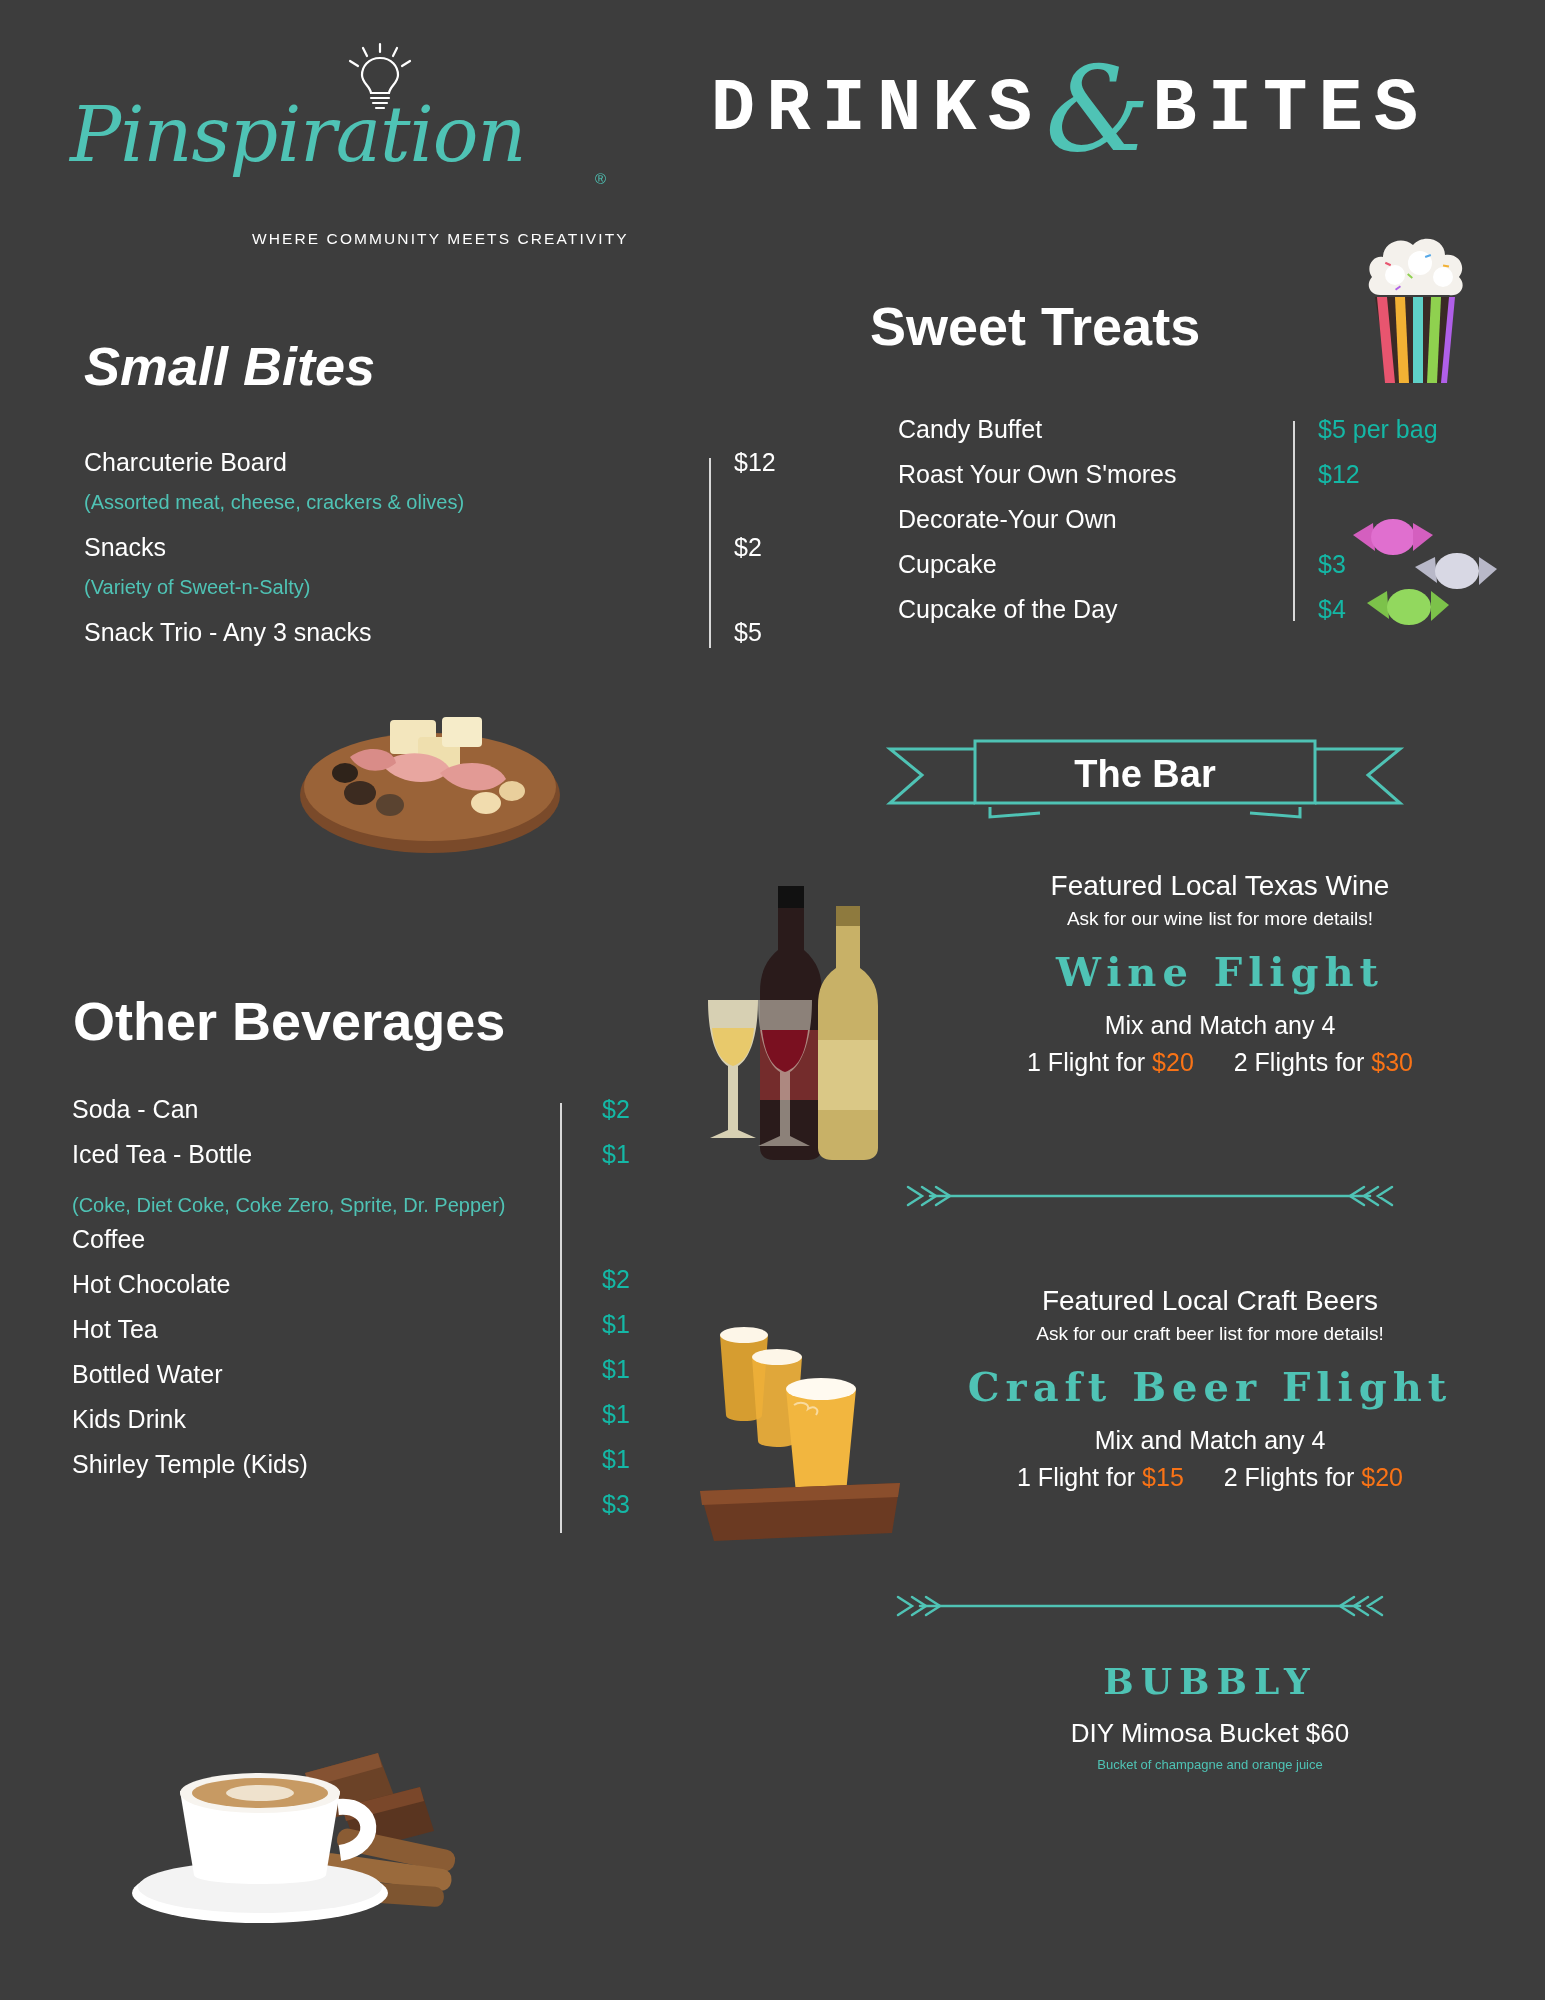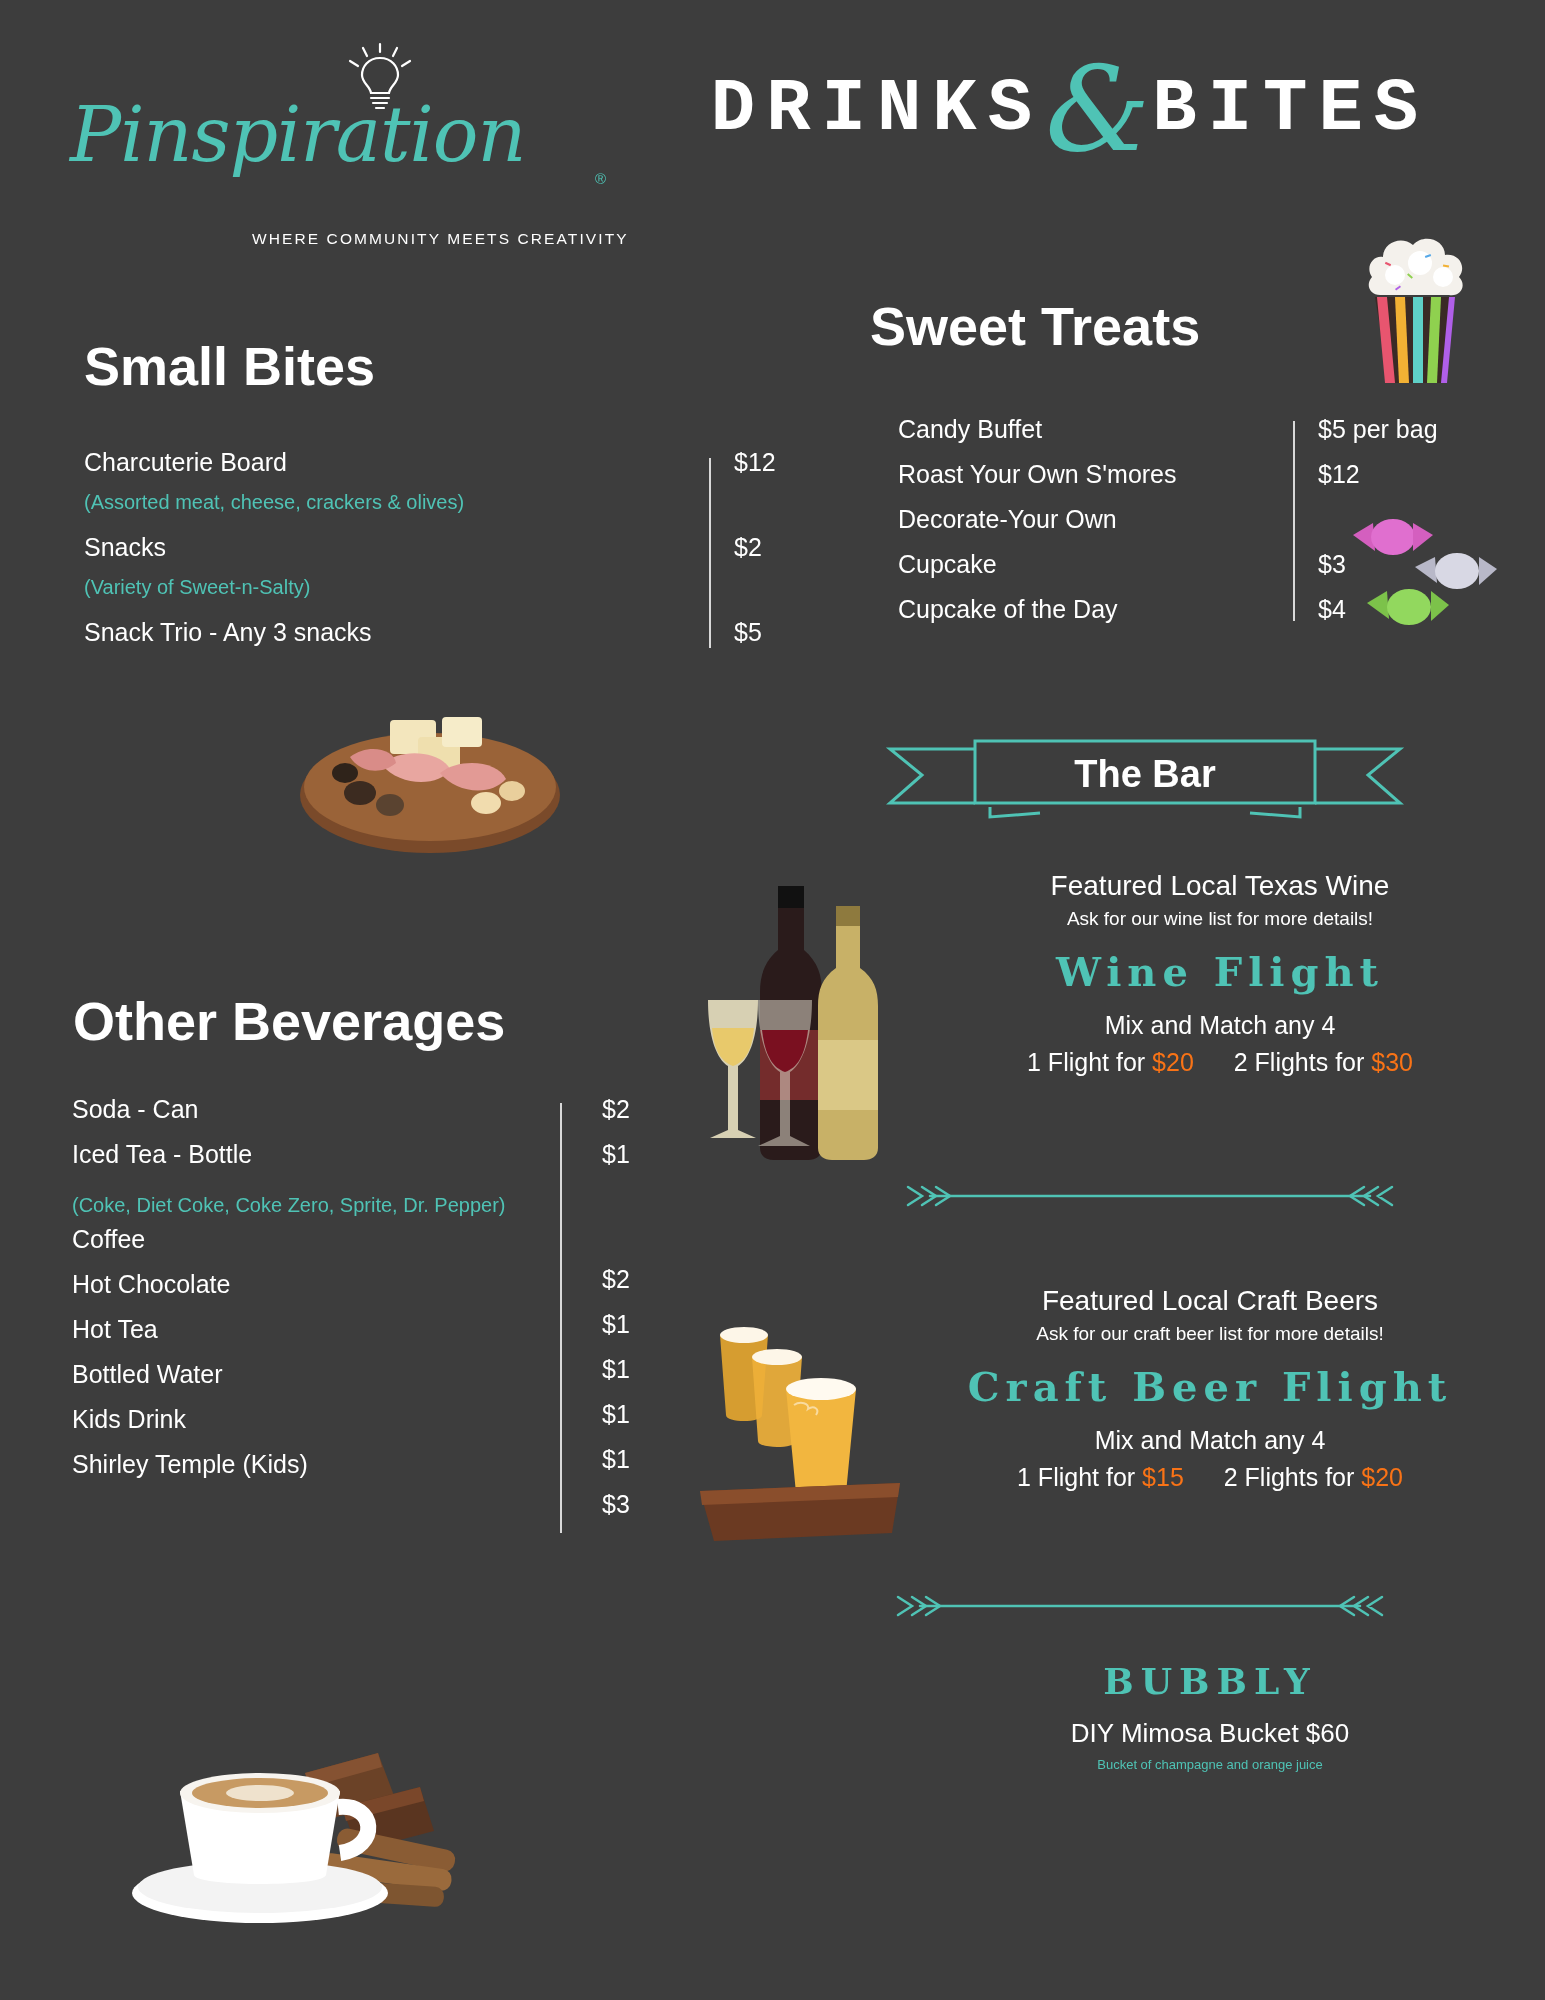--- a/index.html
+++ b/index.html
@@ -98,29 +98,29 @@
   }
 
   
   .sec-title {
     position: absolute;
     font-size: 54px;
     font-weight: bold;
     color: #ffffff;
     white-space: nowrap;
   }
-  #small-bites-title { left: 84px; top: 335px; }
+  #small-bites-title { left: 84px; top: 335px; font-style: italic; }
   #sweet-treats-title { left: 870px; top: 295px; }
   #other-bev-title { left: 73px; top: 990px; }
 
   
   .menu-list { position: absolute; }
   .m-name { font-size: 25px; color: #ffffff; }
   .m-sub  { font-size: 20px; color: #4fc3b5; }
-  .m-price { font-size: 25px; color: #ffffff; }
+  .m-price { font-size: 25px; color: #14b8a6; }
 
   
   #small-bites-list { left: 84px; top: 448px; width: 640px; }
   #small-bites-list .col-names { width: 545px; display: inline-block; vertical-align: top; }
   #small-bites-list .divider {
     position: absolute; left: 625px; top: 10px; width: 2px; height: 190px; background: #d9d9d9;
   }
   #small-bites-list .col-prices {
     position: absolute; left: 650px; top: 0; width: 120px;
   }

